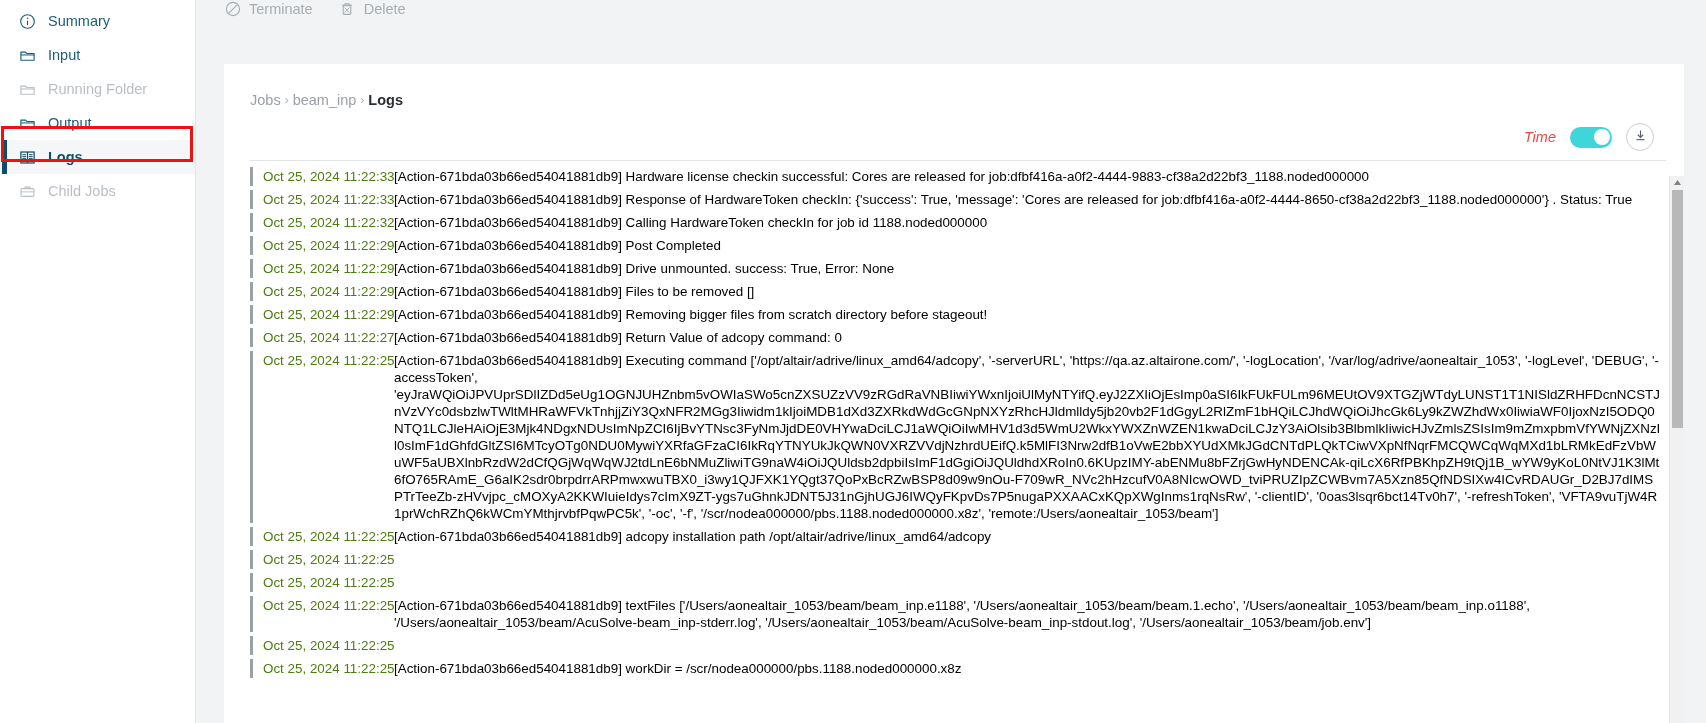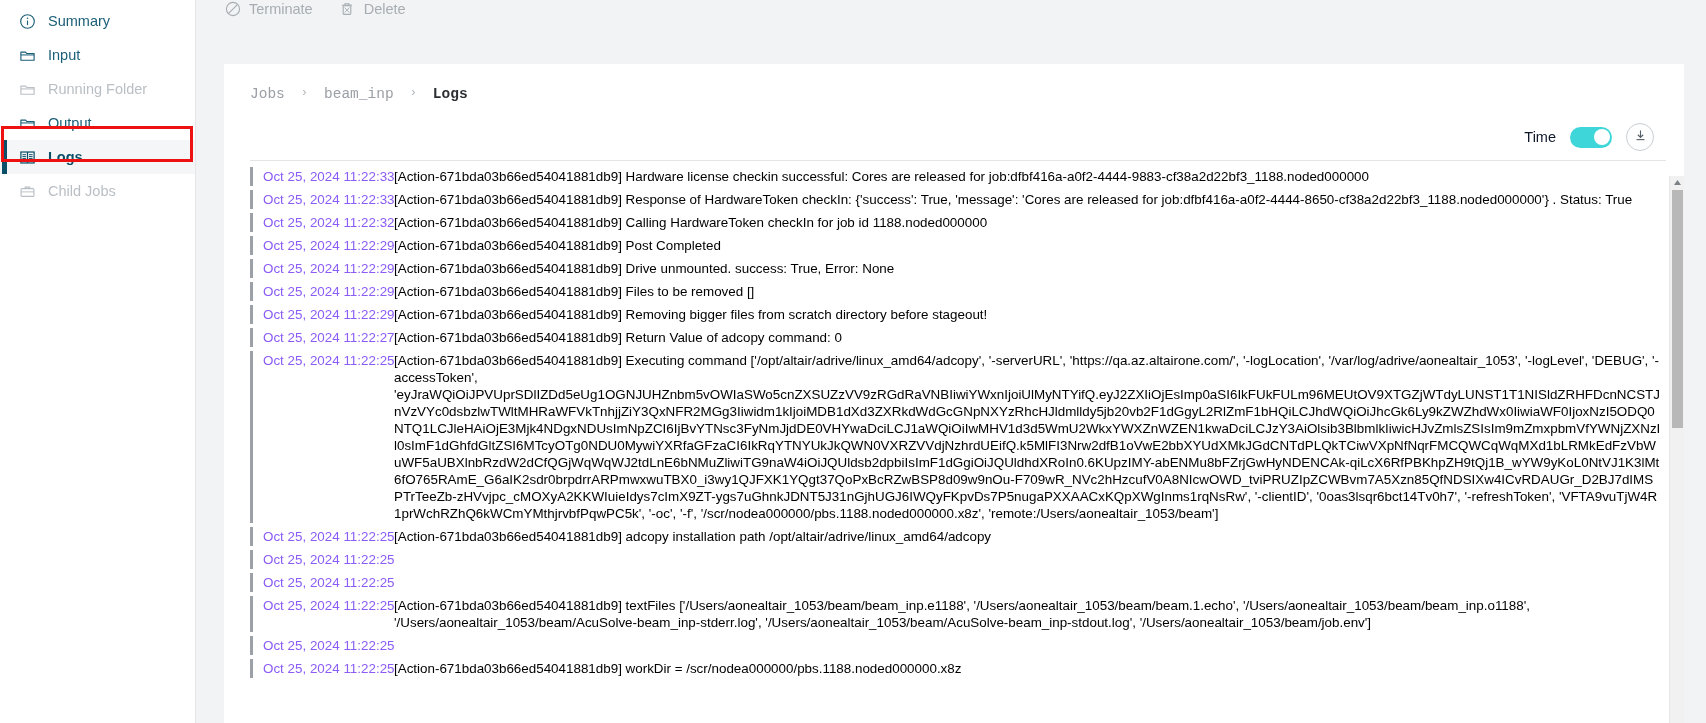--- a/index.html
+++ b/index.html
@@ -106,41 +106,41 @@
     margin: 18px 22px 0 28px;
     background: #ffffff;
     position: relative;
     display: flex;
     flex-direction: column;
     overflow: hidden;
   }
 
   .breadcrumb {
     display: flex;
-    gap: 16px;
+    align-items: center;
+    gap: 4px;
     padding: 22px 0 0 26px;
     font-size: 14.5px;
     height: 50px;
     min-height: 50px;
-    font-family: Liberation Mono, monospace;
   }
   .crumb { color: #9aa0a6; cursor: pointer; }
   .crumb.current { color: #2b2f33; font-weight: bold; cursor: default; }
   .crumb-sep { color: #b0b6bb; font-size: 12px; }
 
   .log-controls {
     height: 46px;
     min-height: 46px;
     display: flex;
     align-items: center;
     justify-content: flex-end;
     padding-right: 30px;
     gap: 14px;
   }
-  .time-label { font-size: 14.5px; color: #0f172a; }
+  .time-label { font-size: 14.5px; color: #ef4444; font-style: italic; }
   .toggle {
     width: 42px; height: 21px;
     border-radius: 11px;
     background: #3fd6da;
     position: relative;
     cursor: pointer;
     flex: 0 0 42px;
   }
   .toggle .knob {
     position: absolute;
@@ -181,21 +181,21 @@
     position: absolute;
     left: 0; top: 2px;
     width: 3px;
     height: calc(100% - 4px);
     background: #9ba1a6;
   }
   .log-time {
     width: 140px;
     min-width: 140px;
     padding-left: 13px;
-    color: #8b5cf6;
+    color: #4d7c0f;
     white-space: nowrap;
   }
   .log-msg {
     flex: 1;
     padding-left: 4px;
     padding-right: 4px;
     word-break: break-all;
     white-space: pre-wrap;
     overflow-wrap: anywhere;
     color: #000000;

